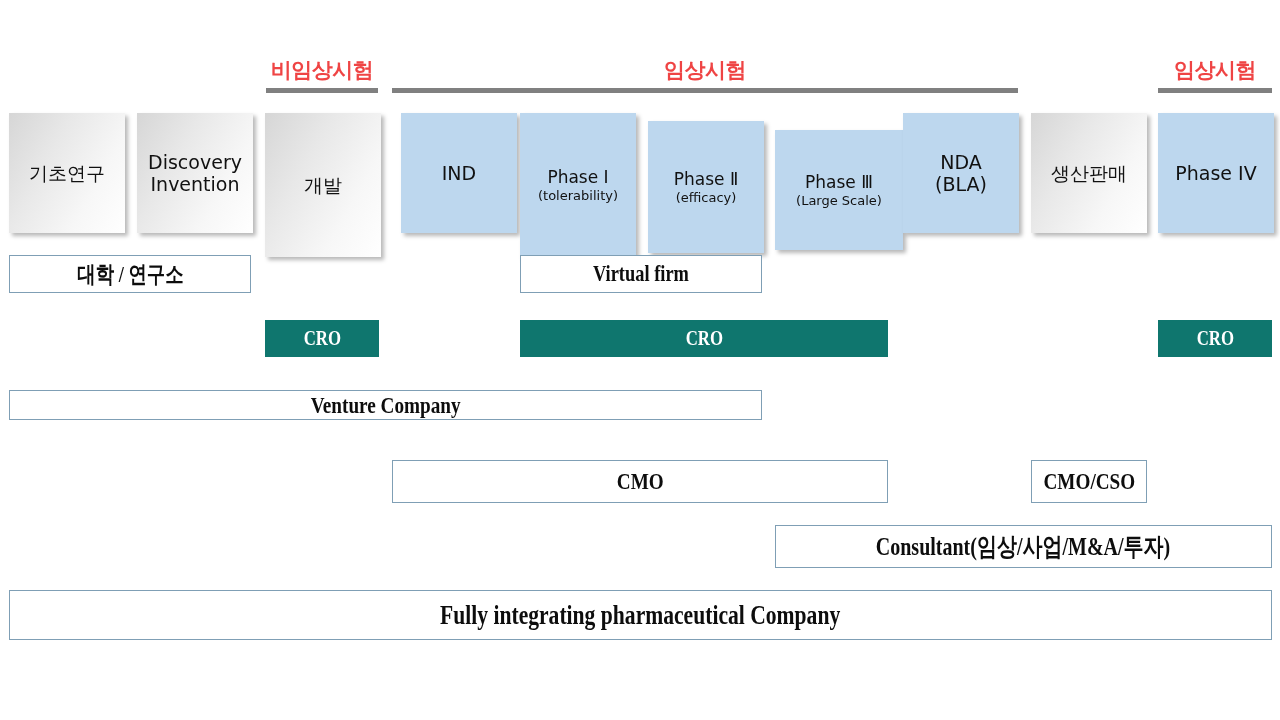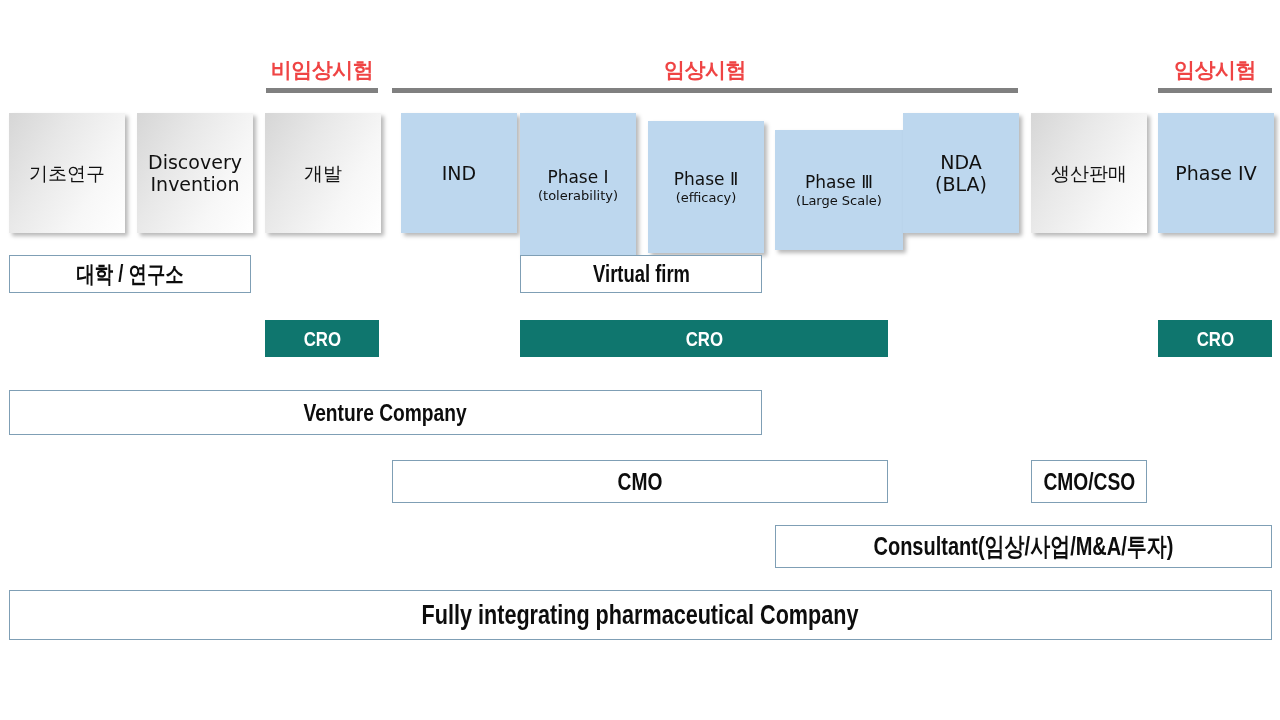--- a/index.html
+++ b/index.html
@@ -55,21 +55,21 @@
   .stage-title.small{font-size:17px;}
   .stage-sub{font-size:13px;font-weight:400;margin-top:1px;}
 
   
   .bar{
     position:absolute;
     box-sizing:border-box;
     display:flex;
     align-items:center;
     justify-content:center;
-    font-family:Liberation Sans, sans-serif;
+    font-family:Liberation Serif, serif;
     font-weight:bold;
     font-stretch:condensed;
     transform-origin:center center;
     white-space:nowrap;
   }
   .bar .txt{
     display:inline-block;
     transform:scaleX(0.80);
     transform-origin:center center;
   }
@@ -100,21 +100,21 @@
 
   <div class="stage-box gray" style="left:9px;top:113px;width:116px;height:120px;">
     <div class="stage-title">기초연구</div>
   </div>
 
   <div class="stage-box gray" style="left:137px;top:113px;width:116px;height:120px;">
     <div class="stage-title">Discovery
 Invention</div>
   </div>
 
-  <div class="stage-box gray" style="left:265px;top:113px;width:116px;height:120px;text-align:right;">
+  <div class="stage-box gray" style="left:265px;top:113px;width:116px;height:144px;text-align:right;">
     <div class="stage-title">개발</div>
   </div>
 
   <div class="stage-box blue" style="left:392px;top:113px;width:116px;height:120px;margin-left:9px;">
     <div class="stage-title">IND</div>
   </div>
 
   <div class="stage-box blue" style="left:520px;top:113px;width:116px;height:145px;">
     <div class="stage-title small">Phase Ⅰ</div>
     <div class="stage-sub">(tolerability)</div>
@@ -156,21 +156,21 @@
   </div>
 
   <div class="bar filled" style="left:520px;top:320px;width:368px;height:37px;font-size:21px;">
     <span class="txt">CRO</span>
   </div>
 
   <div class="bar filled" style="left:1158px;top:320px;width:114px;height:37px;font-size:21px;">
     <span class="txt">CRO</span>
   </div>
 
-  <div class="bar outline" style="left:9px;top:390px;width:753px;height:45px;font-size:24px;">
+  <div class="bar outline" style="left:9px;top:390px;width:753px;height:30px;font-size:24px;">
     <span class="txt">Venture Company</span>
   </div>
 
   <div class="bar outline" style="left:392px;top:460px;width:496px;height:43px;font-size:24px;">
     <span class="txt">CMO</span>
   </div>
 
   <div class="bar outline" style="left:1031px;top:460px;width:116px;height:43px;font-size:24px;">
     <span class="txt">CMO/CSO</span>
   </div>

